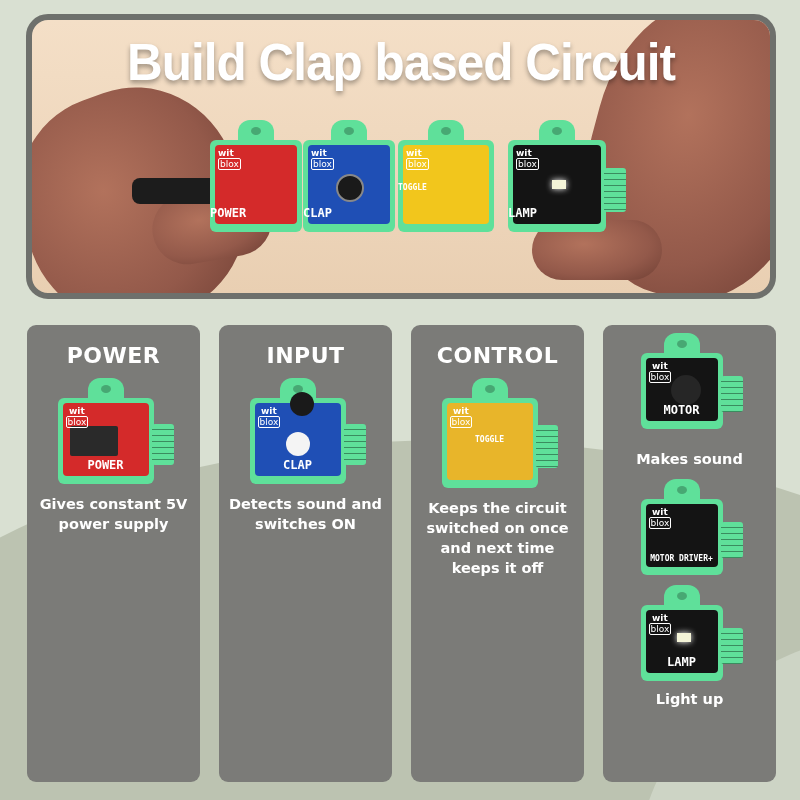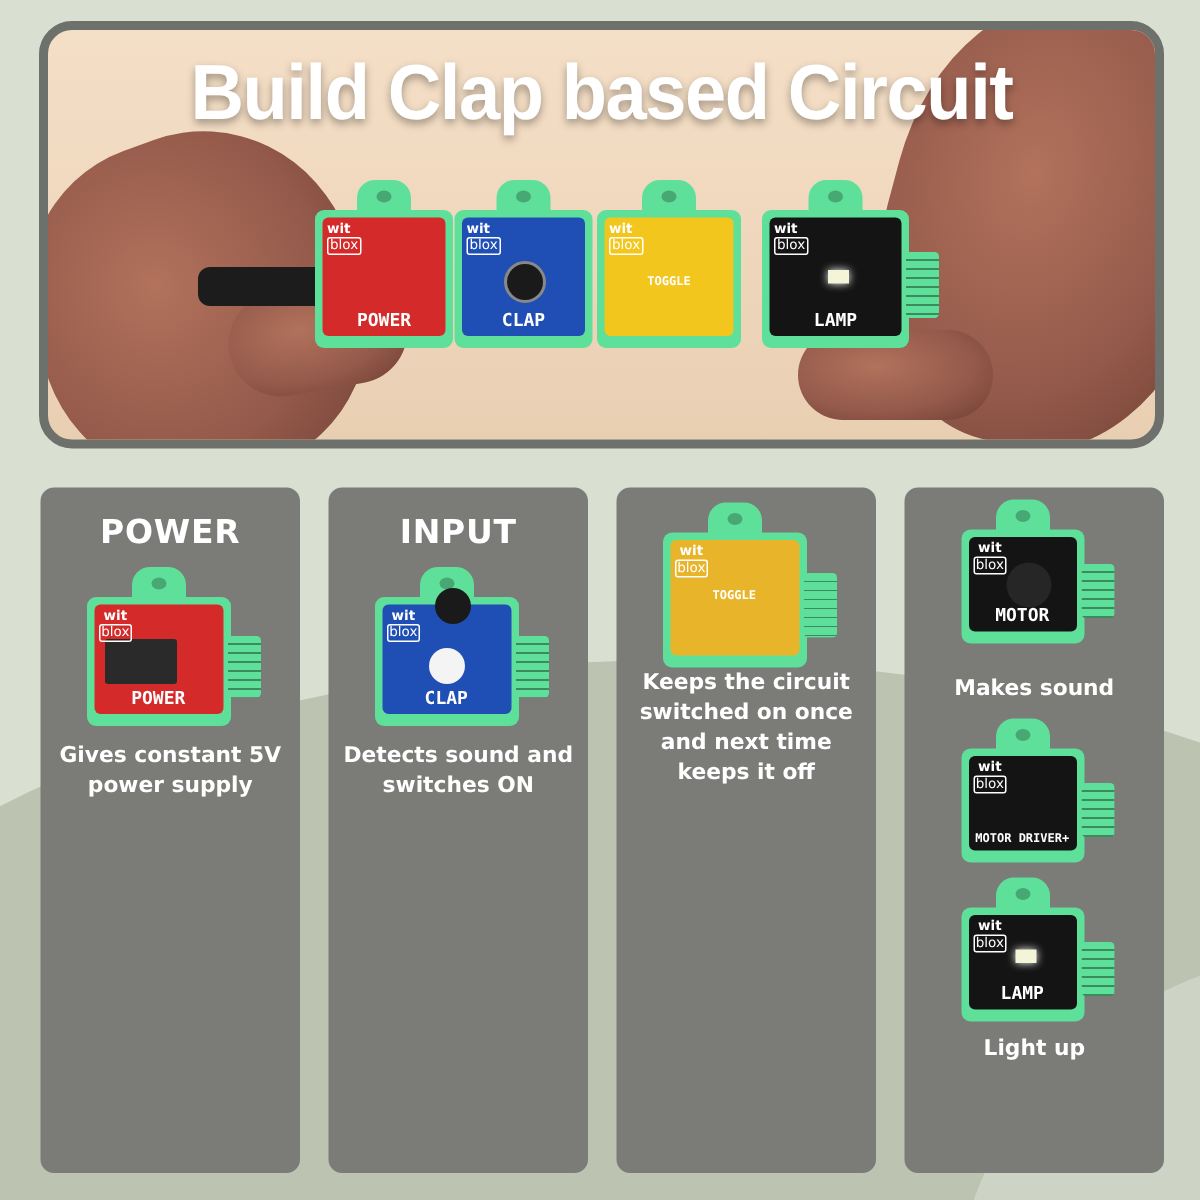--- a/index.html
+++ b/index.html
@@ -14,21 +14,21 @@
 .handL2{left:120px;top:170px;width:120px;height:70px;border-radius:40px;transform:rotate(-10deg)}
 .handR{left:560px;top:-20px;width:220px;height:300px;transform:rotate(15deg)}
 .handR2{left:500px;top:200px;width:130px;height:60px;border-radius:40px}
 .cable{position:absolute;left:100px;top:158px;width:110px;height:26px;background:#1c1c1c;border-radius:8px}
 .title{position:absolute;left:0;right:0;top:12px;text-align:center;color:#fff;font-family:"Liberation Sans",sans-serif;font-weight:bold;font-size:52px;letter-spacing:-1px;text-shadow:0 3px 6px rgba(0,0,0,.35);transform:scaleX(.95)}
 .mod{position:absolute;}
 .mod .tab{position:absolute;left:50%;margin-left:-18px;top:-20px;width:36px;height:28px;background:#5fe09a;border-radius:12px 12px 0 0}
 .mod .tab::after{content:"";position:absolute;left:13px;top:7px;width:10px;height:8px;border-radius:50%;background:rgba(0,0,0,.25)}
 .mod .frame{position:absolute;inset:0;background:#5fe09a;border-radius:6px}
 .mod .pcb{position:absolute;left:5px;right:5px;top:5px;bottom:8px;border-radius:4px}
-.mod .lbl{position:absolute;left:0;right:0;bottom:12px;text-align:center;color:#fff;font-weight:bold;font-family:"DejaVu Sans Mono",monospace;font-size:12px}
+.mod .lbl{position:absolute;left:0;right:0;bottom:12px;color:#fff;font-weight:bold;font-family:"DejaVu Sans Mono",monospace;font-size:12px}
 .mod .logo{position:absolute;left:8px;top:8px;color:#fff;font-size:9px;font-weight:normal;line-height:10px}
 .mod .logo span{display:block;border:1px solid #fff;border-radius:2px;padding:0 1px}
 .mod .conn{position:absolute;right:-20px;top:30%;width:22px;height:48%;background:#5fe09a;border-radius:3px;
  background-image:repeating-linear-gradient(180deg,#5fe09a 0 5px,#3a8c5f 5px 6px)}
 .panel{position:absolute;top:325px;width:173px;height:457px;background:#7b7b78;border-radius:9px;color:#fff;text-align:center}
 .panel h2{font-family:"DejaVu Sans",sans-serif;font-size:22px;font-weight:bold;margin-top:18px;letter-spacing:.5px}
 .panel p{font-size:14.5px;font-weight:bold;line-height:20px;padding:0 4px}
 .pmod{position:relative;margin:0 auto;}
 </style>
 </head>
@@ -102,29 +102,30 @@
     <div class="conn"></div>
     <div style="position:absolute;left:40px;top:-6px;width:24px;height:24px;border-radius:50%;background:#1a1a1a"></div>
     <div style="position:absolute;left:36px;top:34px;width:24px;height:24px;border-radius:50%;background:#f4f4f4"></div>
     <div class="logo"><b>wit</b><span>blox</span></div>
     <div class="lbl">CLAP</div>
   </div>
   <p style="margin-top:10px">Detects sound and switches ON</p>
 </div>
 
 <div class="panel" style="left:411px">
+  <h2>CONTROL</h2>
   <div class="pmod mod" style="position:relative;width:96px;height:90px;margin-top:30px;left:-8px">
     <div class="tab"></div>
       <div class="frame"></div>
     <div class="pcb" style="background:#e8b52a"></div>
     <div class="conn"></div>
     <div class="logo"><b>wit</b><span>blox</span></div>
     <div class="lbl" style="bottom:44px;font-size:8px">TOGGLE</div>
   </div>
-  <p style="margin-top:0">Keeps the circuit switched on once and next time keeps it off</p>
+  <p style="margin-top:10px">Keeps the circuit switched on once and next time keeps it off</p>
 </div>
 
 <div class="panel" style="left:603px">
   <div class="pmod mod" style="position:relative;width:82px;height:76px;margin-top:28px;left:-8px">
     <div class="tab"></div>
       <div class="frame"></div>
     <div class="pcb" style="background:#141414"></div>
     <div class="conn"></div>
     <div style="position:absolute;left:30px;top:22px;width:30px;height:30px;border-radius:50%;background:#262626"></div>
     <div class="logo"><b>wit</b><span>blox</span></div>

